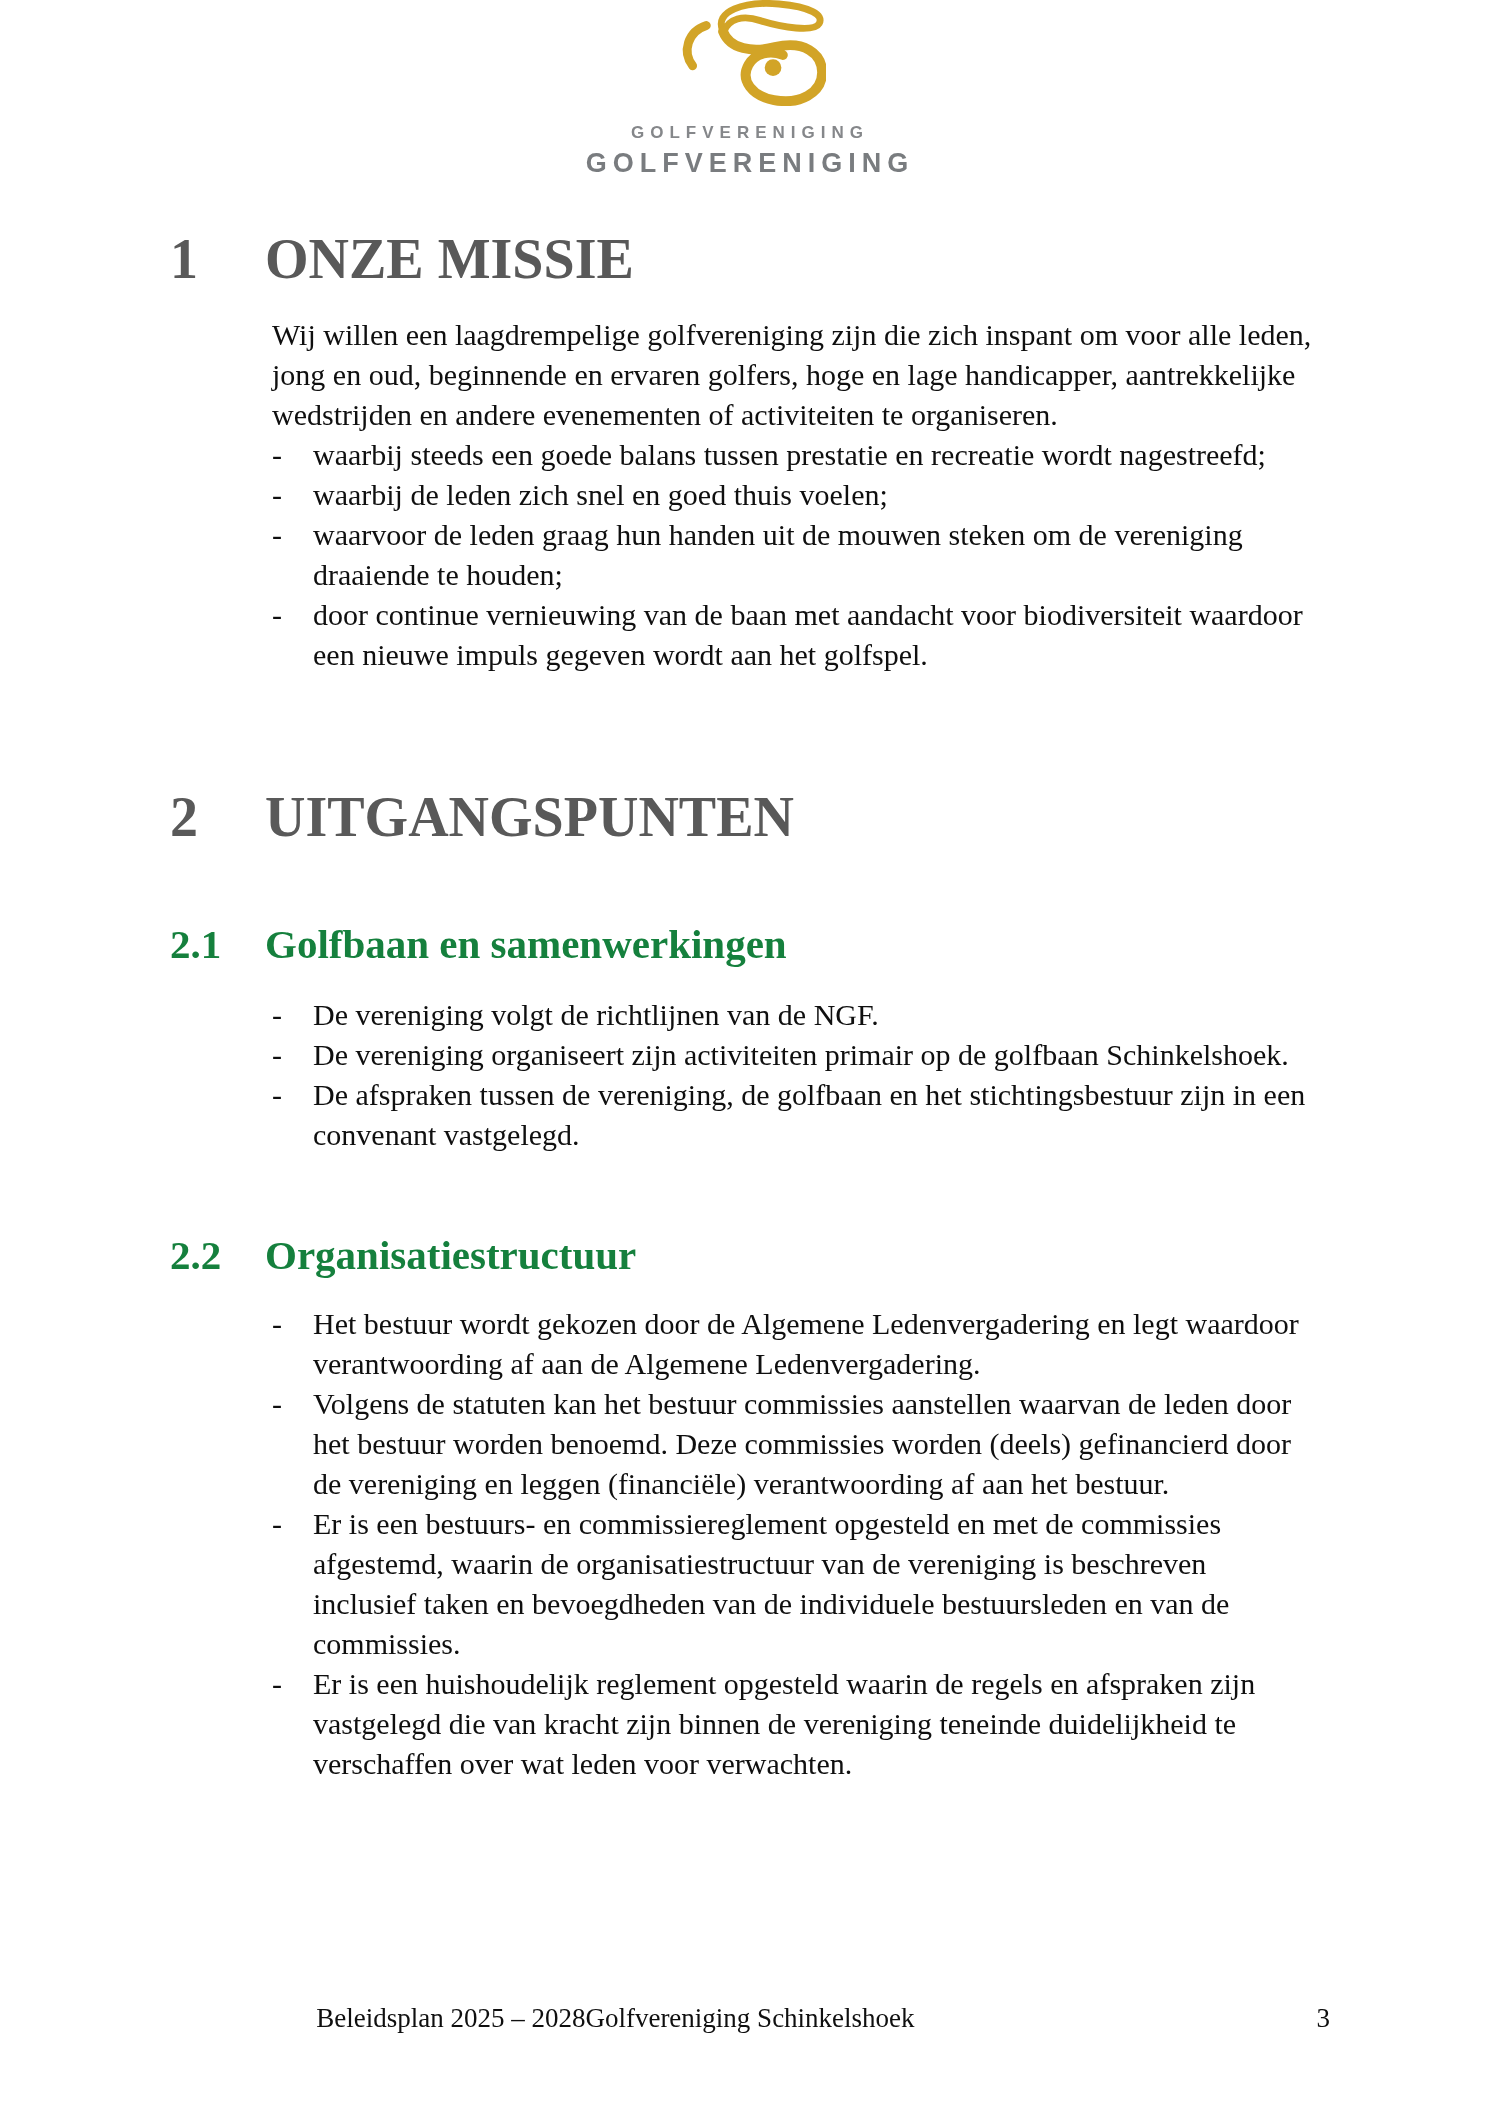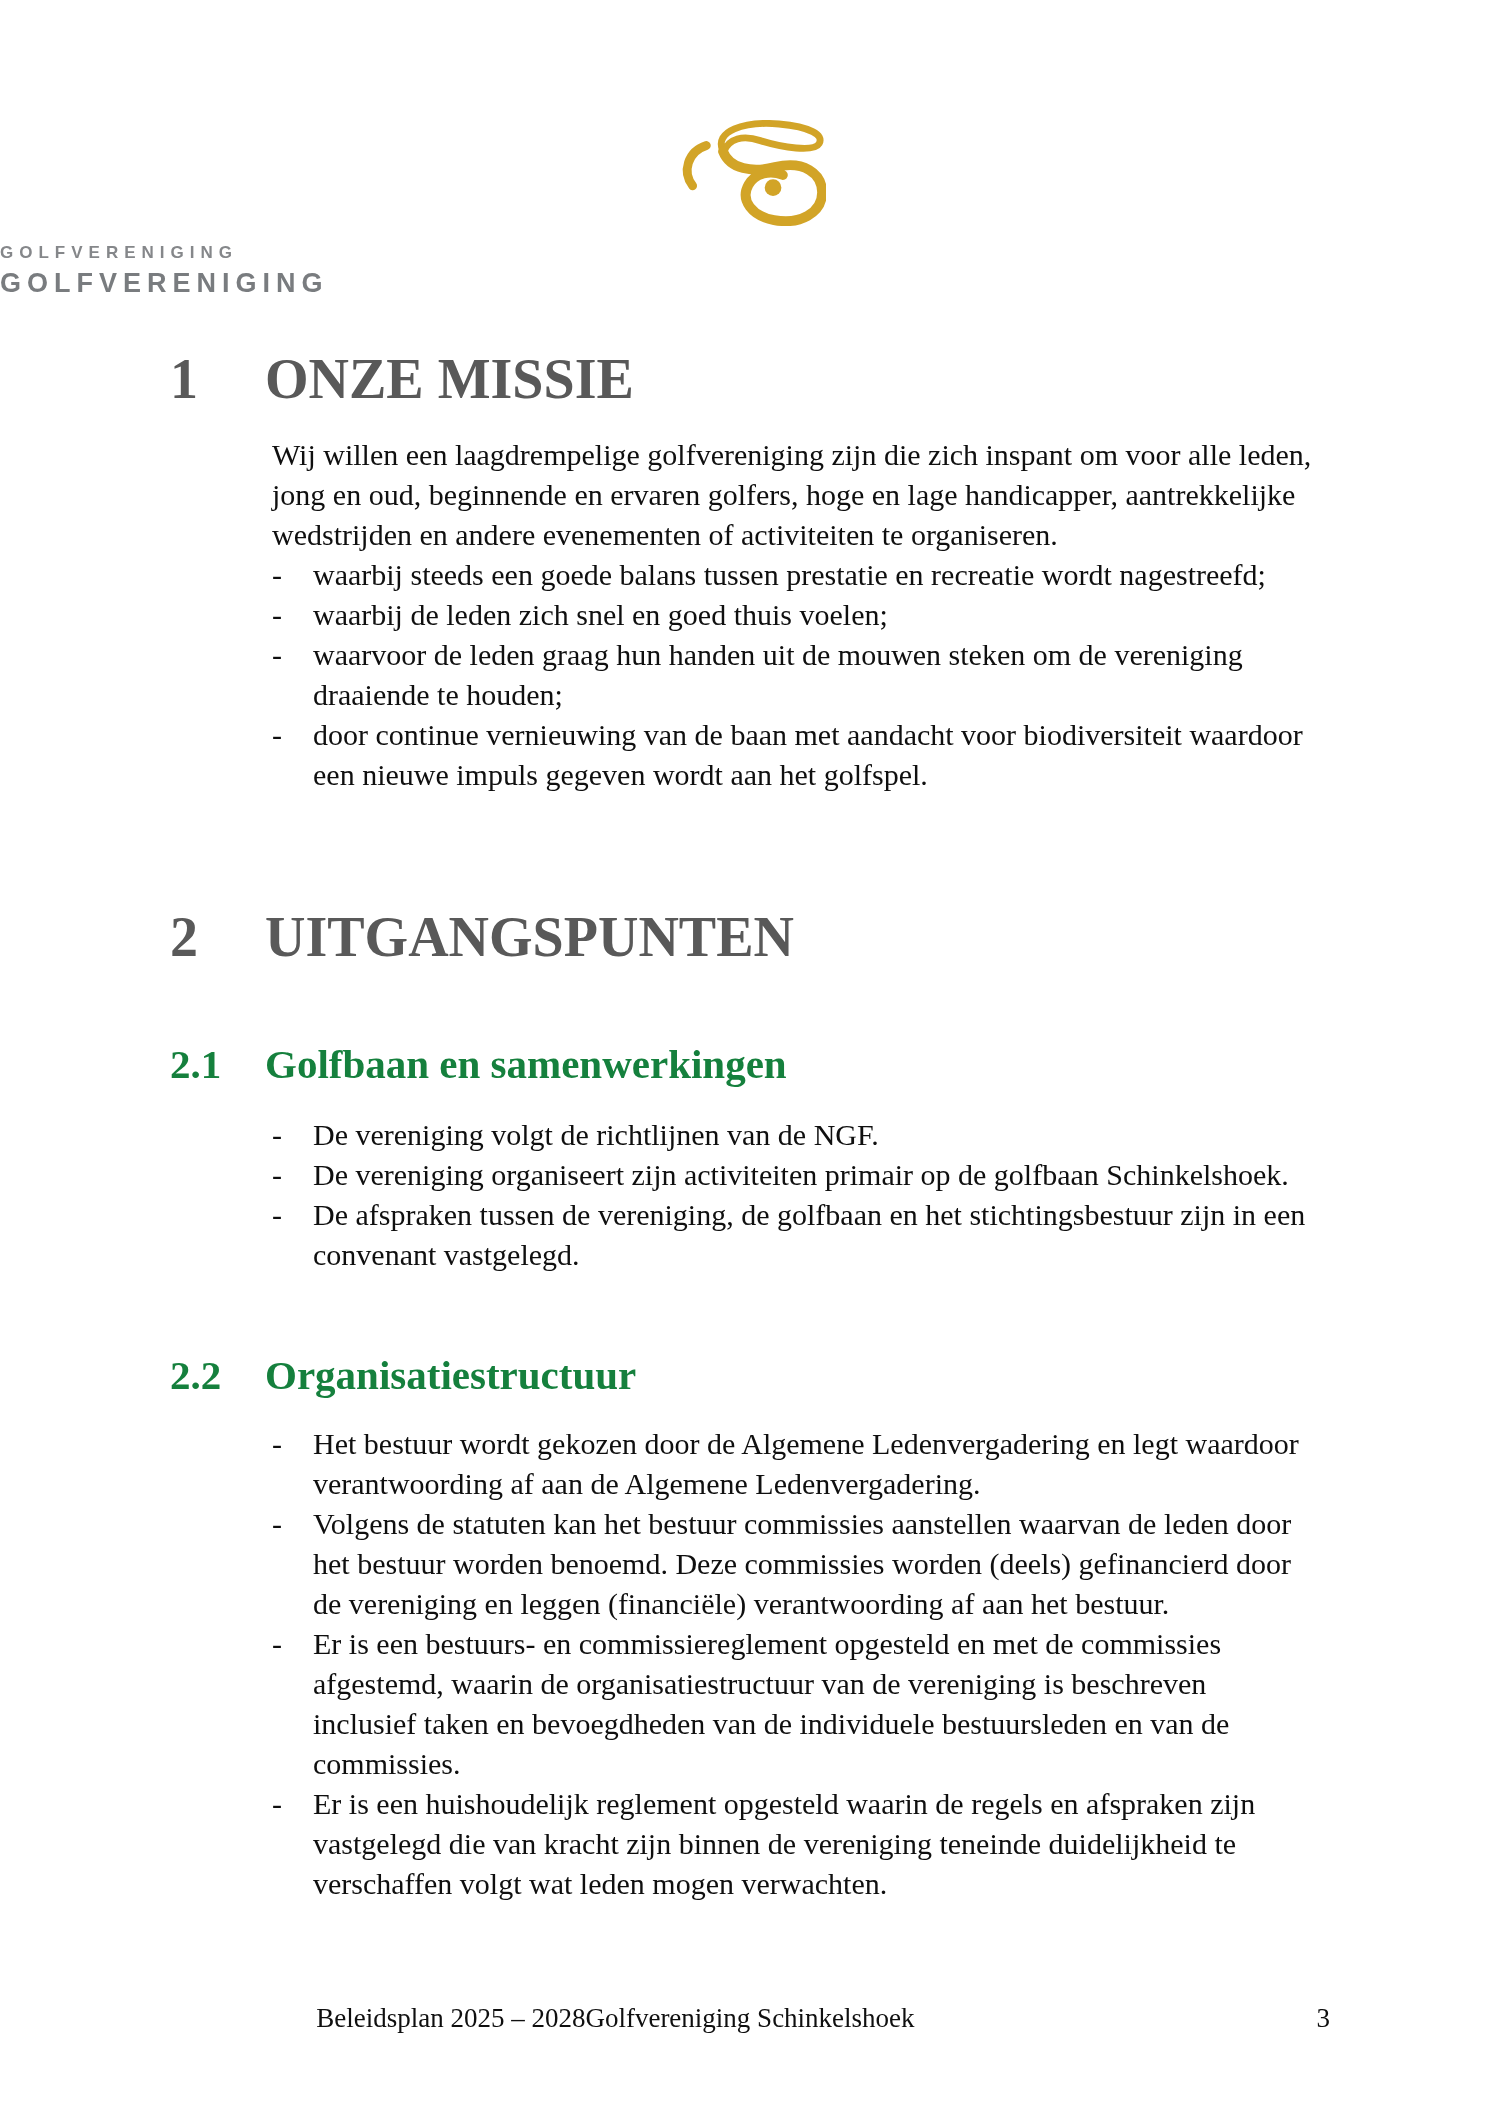--- a/index.html
+++ b/index.html
@@ -7,21 +7,21 @@
     position:relative;
     width:1500px; height:2123px;
     margin:0 auto;
     background:#ffffff;
     font-family:"Liberation Serif", serif;
     color:#0f0f0f;
     overflow:hidden;
   }
 
   
-  .logo { text-align:left; padding-top:120px; }
+  .logo { text-align:center; }
   .logo svg { display:block; margin:0 auto; }
   .logo-line1 {
     margin-top:18px;
     font-family:"Liberation Sans", sans-serif;
     font-size:17px; font-weight:700;
     letter-spacing:6px;
     color:#85878a;
     line-height:1;
   }
   .logo-line2 {
@@ -183,21 +183,21 @@
       <span class="dash">-</span>
       <span class="text">Er is een bestuurs- en commissiereglement opgesteld en met de commissies
 afgestemd, waarin de organisatiestructuur van de vereniging is beschreven
 inclusief taken en bevoegdheden van de individuele bestuursleden en van de
 commissies.</span>
     </div>
     <div class="bullet">
       <span class="dash">-</span>
       <span class="text">Er is een huishoudelijk reglement opgesteld waarin de regels en afspraken zijn
 vastgelegd die van kracht zijn binnen de vereniging teneinde duidelijkheid te
-verschaffen volgt wat leden mogen verwachten.</span>
+verschaffen over wat leden voor verwachten.</span>
     </div>
   </div>
 
   <div class="footer">
     <span class="left">Beleidsplan 2025 – 2028</span>
     <span class="center">Golfvereniging Schinkelshoek</span>
     <span class="right">3</span>
   </div>
 
 </div>

